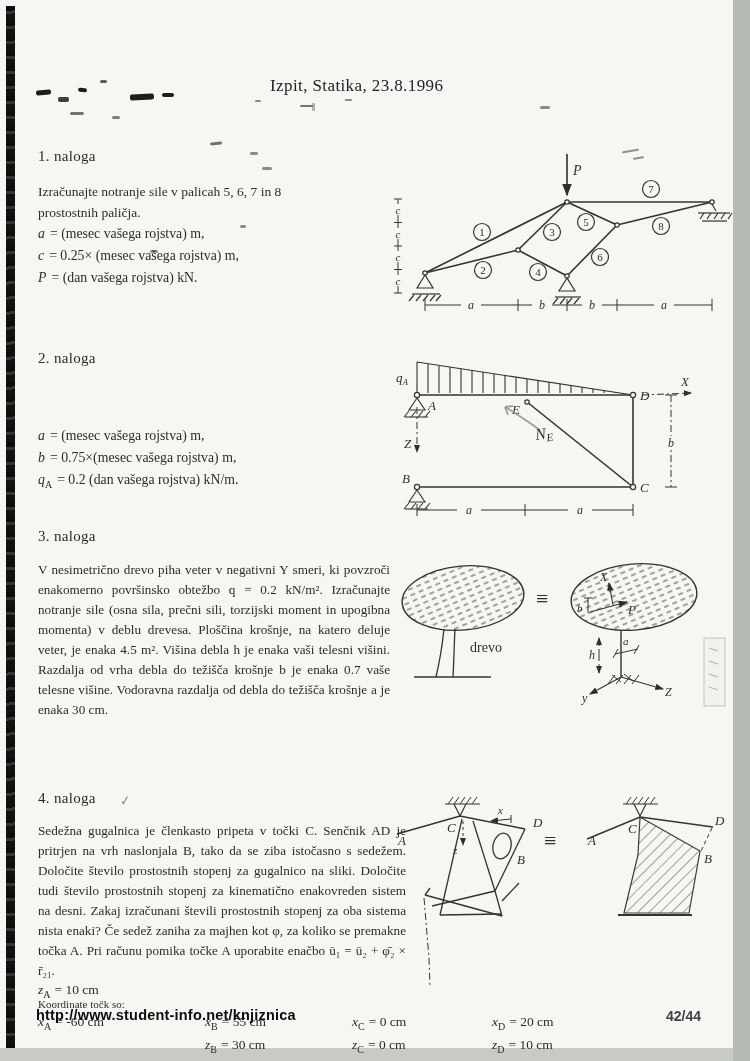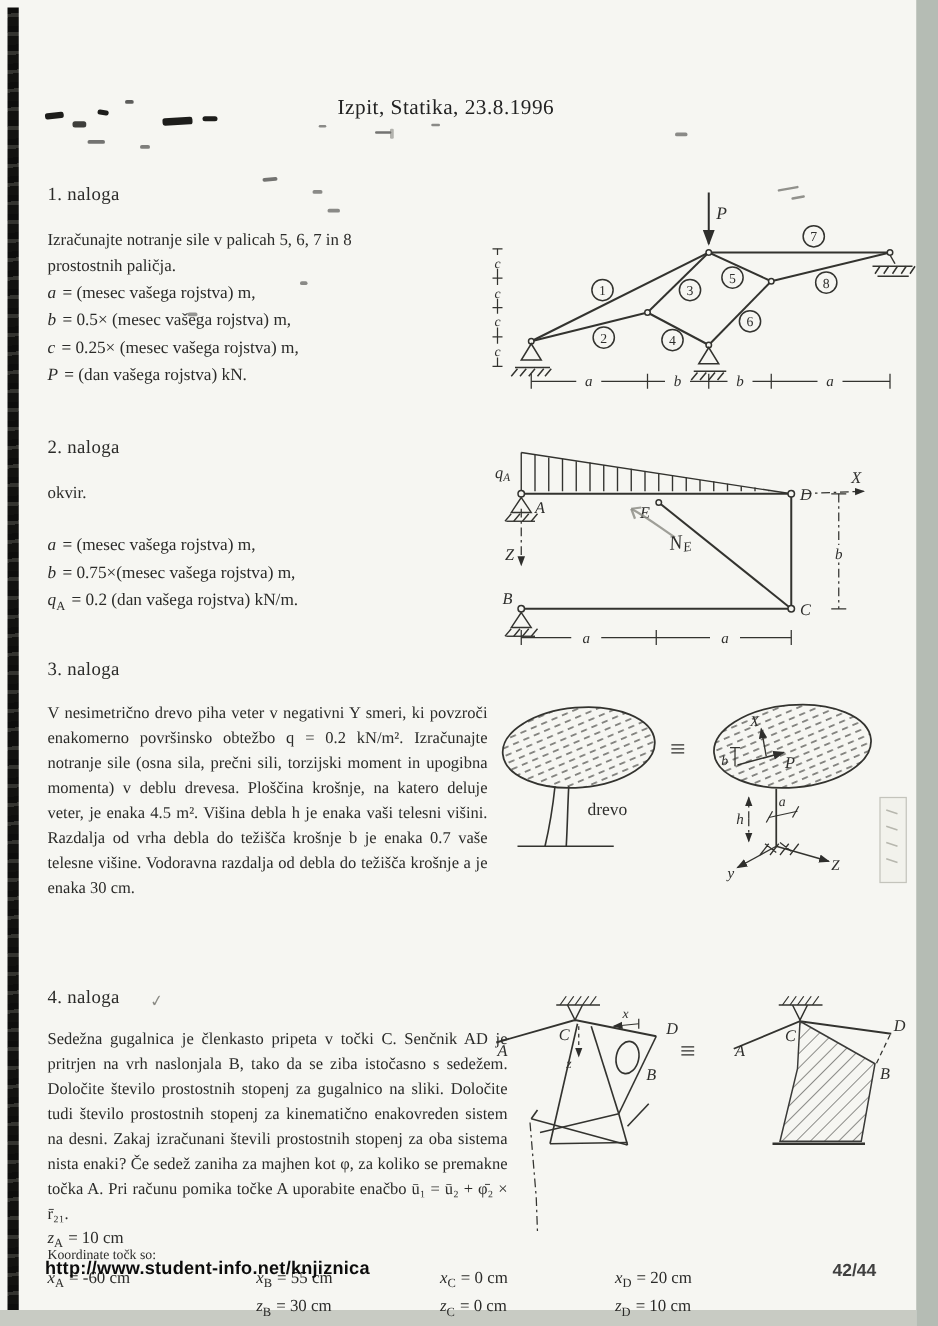--- a/index.html
+++ b/index.html
@@ -62,21 +62,20 @@
 
   <div class="abs title" style="left:270px;top:76px">Izpit, Statika, 23.8.1996</div>
 
   <div class="abs heading" style="left:38px;top:148px">1. naloga</div>
   <div class="abs intro" style="left:38px;top:181px;width:324px">
     <div>Izračunajte notranje sile v palicah 5, 6, 7 in 8</div>
     <div>prostostnih paličja.</div>
   </div>
   <div class="abs" style="left:38px;top:226px">
     <div class="formula"><i>a</i><sub></sub><span class="rest">= (mesec vašega rojstva) m,</span></div>
-    <div class="formula"><i>b</i><sub></sub><span class="rest">= 0.5× (mesec vašega rojstva) m,</span></div>
     <div class="formula"><i>c</i><sub></sub><span class="rest">= 0.25× (mesec vašega rojstva) m,</span></div>
     <div class="formula"><i>P</i><sub></sub><span class="rest">= (dan vašega rojstva) kN.</span></div>
   </div>
 
   <svg style="left:386px;top:142px" width="352" height="192" viewBox="0 0 352 192">
     <defs>
       <marker id="arrT" markerWidth="9" markerHeight="8" refX="7" refY="3" orient="auto">
           <path d="M0,0 L8,3 L0,6 Z" fill="#2e2e2c"></path>
         </marker>
     </defs>
@@ -179,21 +178,20 @@
         <text x="12" y="96" font-size="11" font-style="italic" text-anchor="middle">c</text>
       <rect x="7" y="109" width="10" height="11" fill="#f6f6f2"></rect>
         <text x="12" y="119" font-size="11" font-style="italic" text-anchor="middle">c</text>
       <rect x="7" y="133" width="10" height="11" fill="#f6f6f2"></rect>
         <text x="12" y="143" font-size="11" font-style="italic" text-anchor="middle">c</text>
     </g>
   </svg>
 
   <div class="abs heading" style="left:38px;top:350px">2. naloga</div>
   <div class="abs intro" style="left:38px;top:383px;width:324px">
-    <div>okvir.</div>
   </div>
   <div class="abs" style="left:38px;top:428px">
     <div class="formula"><i>a</i><sub></sub><span class="rest">= (mesec vašega rojstva) m,</span></div>
     <div class="formula"><i>b</i><sub></sub><span class="rest">= 0.75×(mesec vašega rojstva) m,</span></div>
     <div class="formula"><i>q</i><sub>A</sub><span class="rest">= 0.2 (dan vašega rojstva) kN/m.</span></div>
   </div>
 
   <svg style="left:388px;top:350px" width="350" height="175" viewBox="0 0 350 175">
     <defs>
       <marker id="arrF" markerWidth="9" markerHeight="8" refX="7" refY="3" orient="auto">

